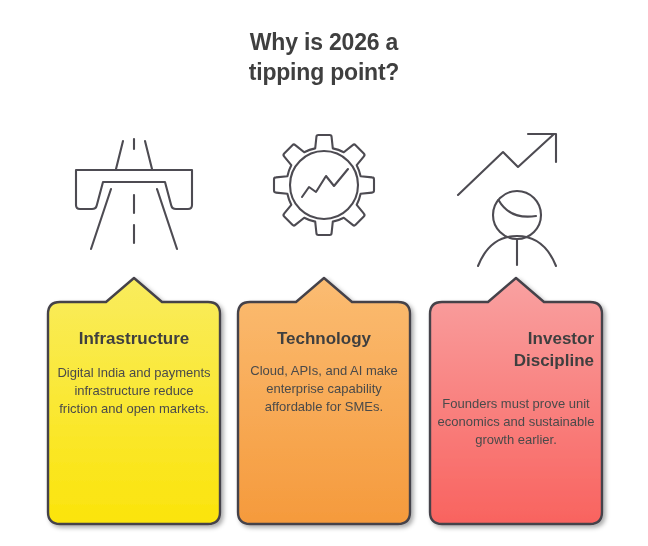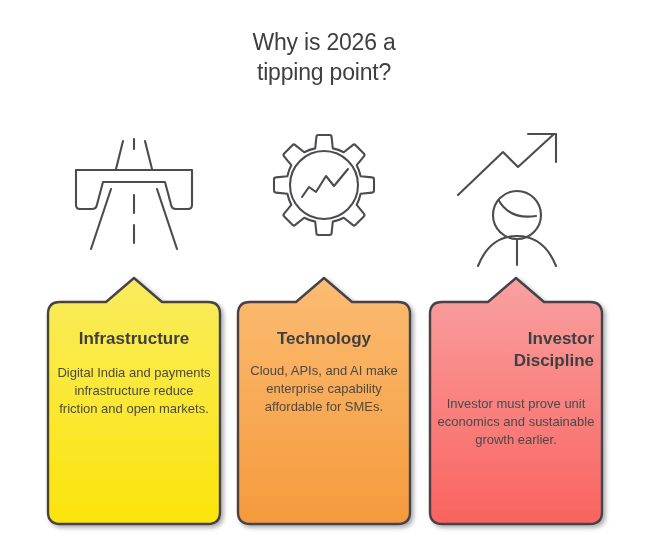--- a/index.html
+++ b/index.html
@@ -17,21 +17,21 @@
   }
 
   
   .page-title {
     position: absolute;
     left: 0;
     top: 27px;
     width: 648px;
     text-align: center;
     font-size: 23px;
-    font-weight: normal;
+    font-weight: bold;
     line-height: 30px;
     color: #3f3f3f;
     letter-spacing: -0.2px;
     white-space: pre-line;
   }
 
   
   .columns {
     position: absolute;
     left: 0;
@@ -239,18 +239,18 @@
           <filter id="sh2" x="-20%" y="-20%" width="150%" height="150%">
             <feDropShadow dx="2.5" dy="2.5" stdDeviation="2.2" flood-color="#000000" flood-opacity="0.33"></feDropShadow>
           </filter>
         </defs>
         <path filter="url(#sh2)" d="M4 40 Q4 28 16 28 L62 28 L90 4 L118 28 L164 28 Q176 28 176 40
                  L176 238 Q176 250 164 250 L16 250 Q4 250 4 238 Z" fill="url(#grad2)" stroke="#44424a" stroke-width="2.4" stroke-linejoin="round"></path>
       </svg>
       <div class="card-content">
         <div class="card-title">Investor
 Discipline</div>
-        <div class="card-body">Investor must prove unit economics and sustainable growth earlier.</div>
+        <div class="card-body">Founders must prove unit economics and sustainable growth earlier.</div>
       </div>
     </div>
   </div>
 
 </div>
 
 </body></html>

